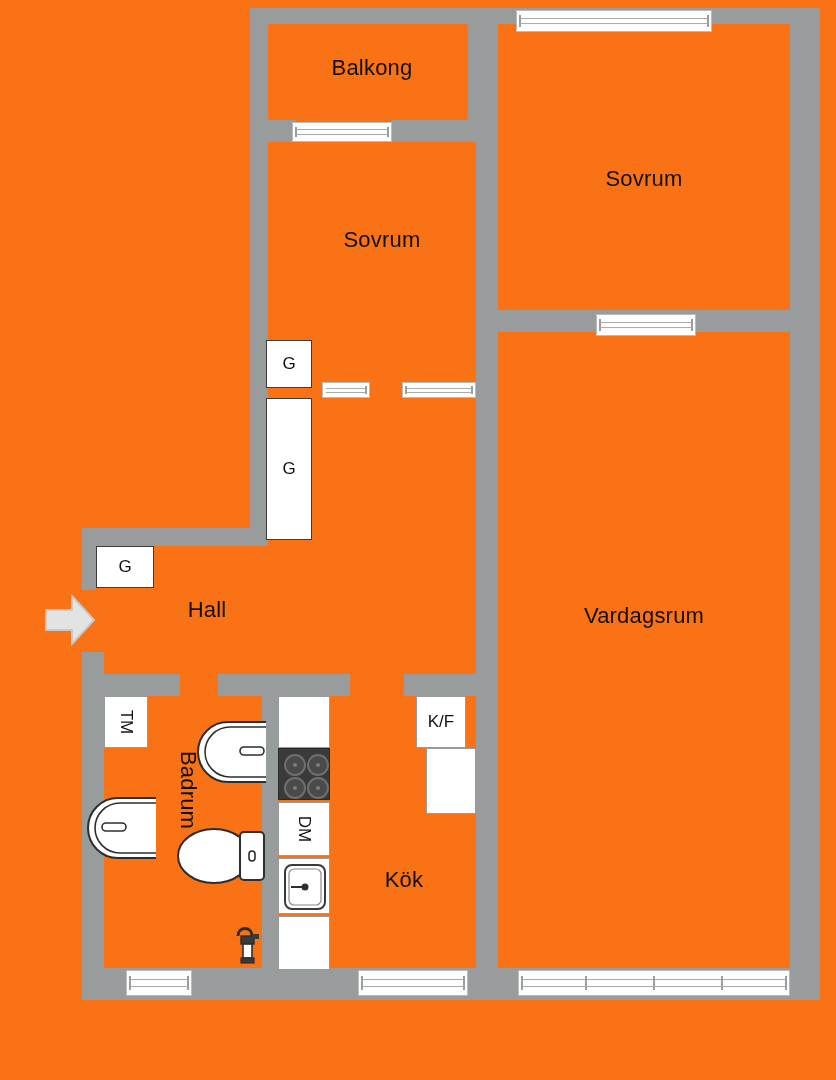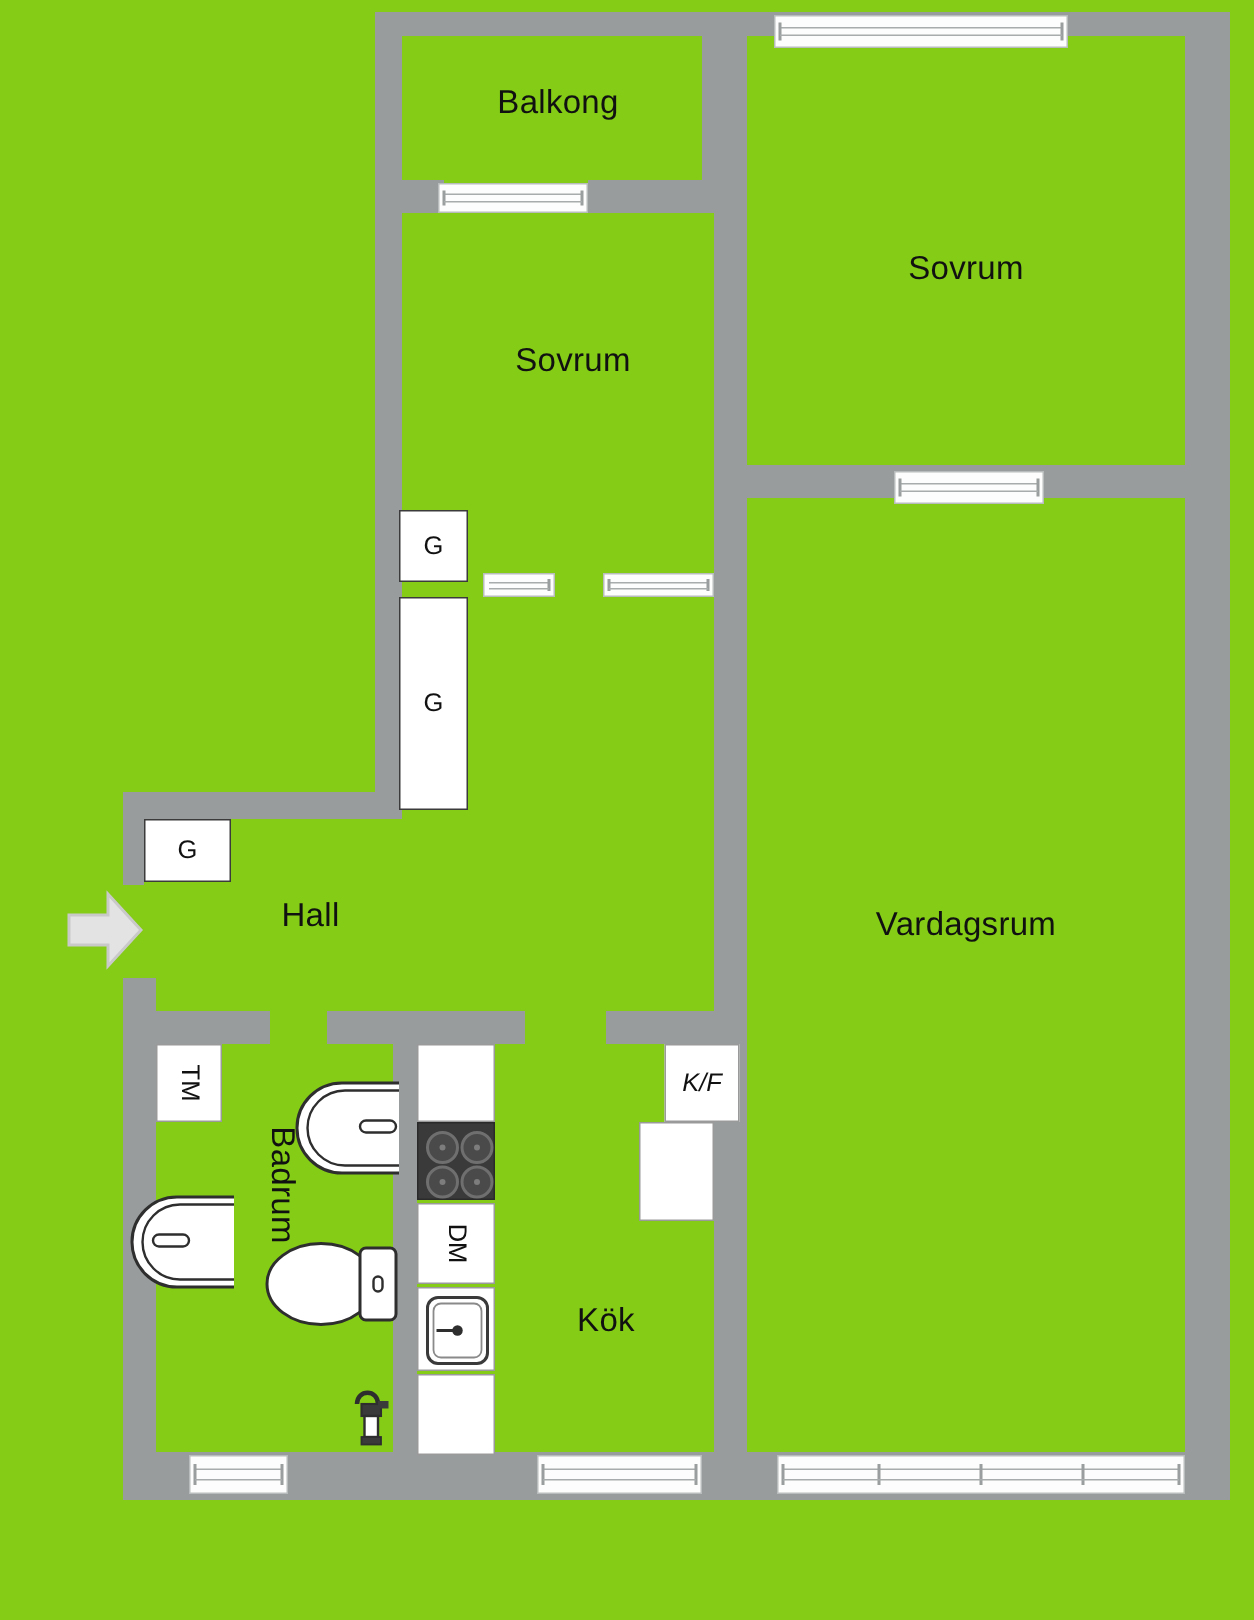--- a/index.html
+++ b/index.html
@@ -1,18 +1,18 @@
 <!DOCTYPE html>
 <html><head>
 <meta charset="utf-8">
 <style>
   html,body{margin:0;padding:0;background:#ffffff;}
   body{width:836px;height:1080px;overflow:hidden;
        font-family:"Liberation Sans","DejaVu Sans",sans-serif;}
-  #plan{position:relative;width:836px;height:1080px;background:#84cc16;}
+  #plan{position:relative;width:836px;height:1080px;background:#f97316;}
 
   
   .wall{position:absolute;background:#989c9c;}
 
   
   .room-label{position:absolute;color:#111111;font-size:22px;
               letter-spacing:.2px;white-space:nowrap;
               transform:translate(-50%,-50%);}
   .room-label.vert{transform:translate(-50%,-50%) rotate(90deg);}
 
@@ -223,18 +223,18 @@
     <svg width="52" height="56" viewBox="0 0 52 56" style="position:absolute;left:0;top:0;">
       <rect x="6" y="6" width="40" height="44" rx="7" fill="#ffffff" stroke="#3a3a3a" stroke-width="2"></rect>
       <rect x="10" y="10" width="32" height="36" rx="5" fill="#ffffff" stroke="#8a8a8a" stroke-width="1.2"></rect>
       <circle cx="26" cy="28" r="3.5" fill="#2e2e2e"></circle>
       <line x1="12" y1="28" x2="24" y2="28" stroke="#2e2e2e" stroke-width="2"></line>
     </svg>
   </div>
 
   <div class="box-lite" style="left:278px;top:916px;width:52px;height:54px;"></div>
 
-  <div class="box-lite" style="left:443px;top:696px;width:50px;height:52px;font-style:italic;">
+  <div class="box-lite" style="left:416px;top:696px;width:50px;height:52px;">
     <span class="box-label">K/F</span>
   </div>
   <div class="box-lite" style="left:426px;top:748px;width:50px;height:66px;"></div>
 
 </div>
 
 </body></html>

